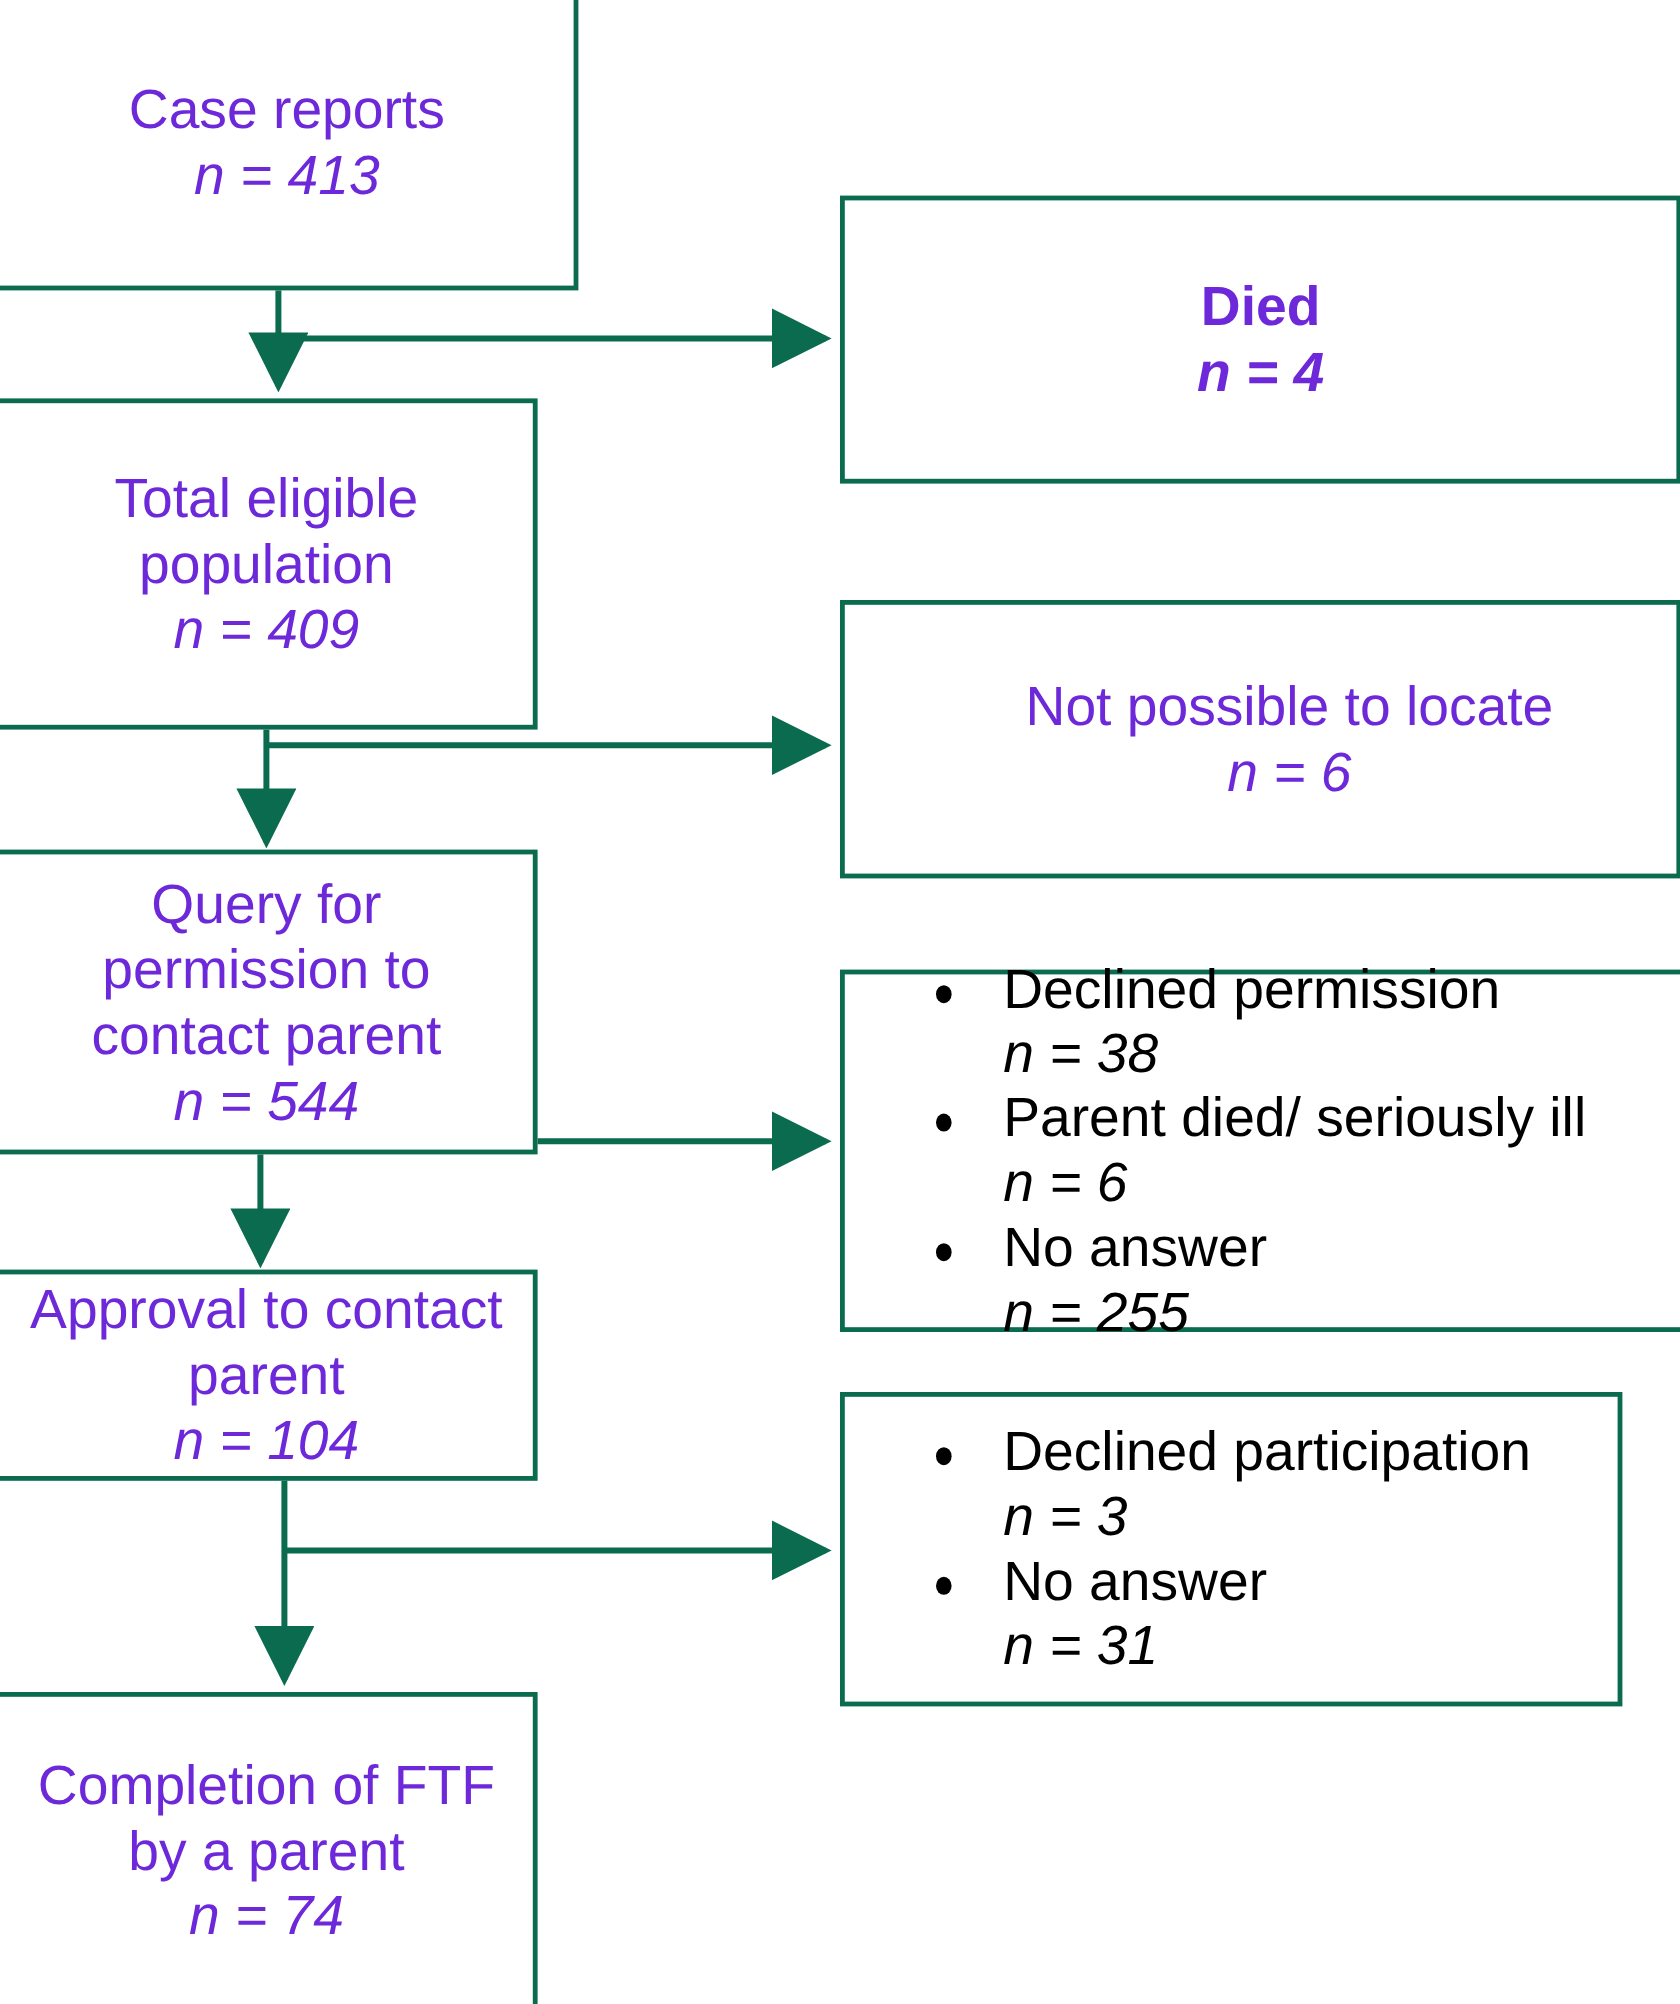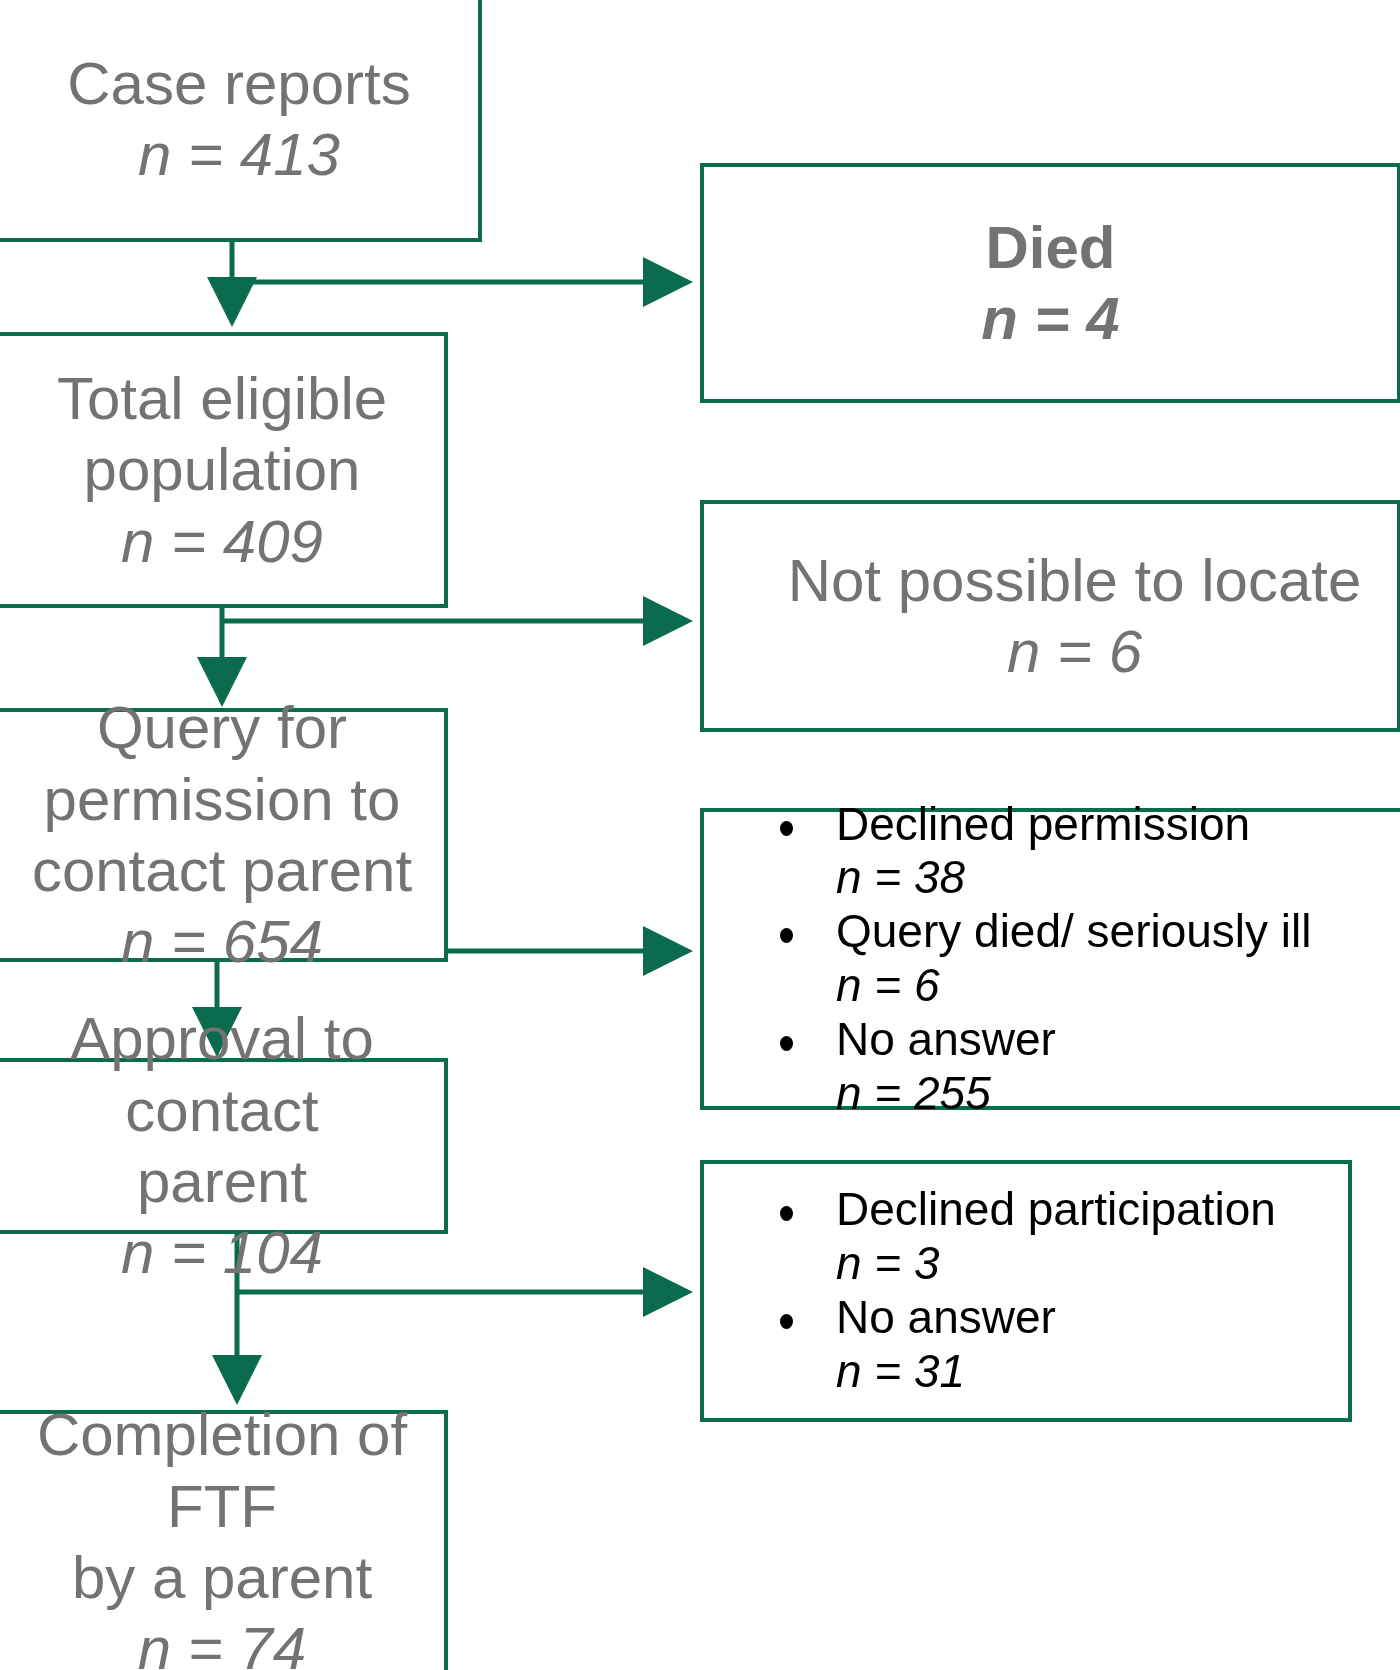--- a/index.html
+++ b/index.html
@@ -21,23 +21,23 @@
     position: absolute;
     box-sizing: border-box;
     border: 4px solid #0b6b4f;
     background: #ffffff;
     display: flex;
     align-items: center;
     justify-content: center;
   }
   .box-inner {
     text-align: center;
-    font-size: 60px;
+    font-size: 46px;
     line-height: 1.19;
-    color: #737373;
+    color: #6d28d9;
     padding: 0 10px;
   }
   .n-line {
     display: block;
     white-space: nowrap;
   }
   .n-italic {
     font-style: italic;
   }
   
@@ -131,21 +131,21 @@
       <span>population</span>
       <span class="n-line n-italic">n = 409</span>
     </div>
   </div>
 
   <div class="box" style="left:-4px; top:708px; width:452px; height:254px;">
     <div class="box-inner">
       <span>Query for</span><br>
       <span>permission to</span><br>
       <span>contact parent</span>
-      <span class="n-line n-italic">n = 654</span>
+      <span class="n-line n-italic">n = 544</span>
     </div>
   </div>
 
   <div class="box" style="left:-4px; top:1058px; width:452px; height:176px;">
     <div class="box-inner">
       <span>Approval to contact</span><br>
       <span>parent</span>
       <span class="n-line n-italic">n = 104</span>
     </div>
   </div>
@@ -174,21 +174,21 @@
 
   <div class="box list-box" style="left:700px; top:808px; width:742px; height:302px;">
     <ul class="bullet-list">
       <li>
         <span class="dot"></span>
         <span class="bullet-text">Declined permission</span>
         <span class="bullet-n n-italic">n = 38</span>
       </li>
       <li>
         <span class="dot"></span>
-        <span class="bullet-text">Query died/ seriously ill</span>
+        <span class="bullet-text">Parent died/ seriously ill</span>
         <span class="bullet-n n-italic">n = 6</span>
       </li>
       <li>
         <span class="dot"></span>
         <span class="bullet-text">No answer</span>
         <span class="bullet-n n-italic">n = 255</span>
       </li>
     </ul>
   </div>
 

